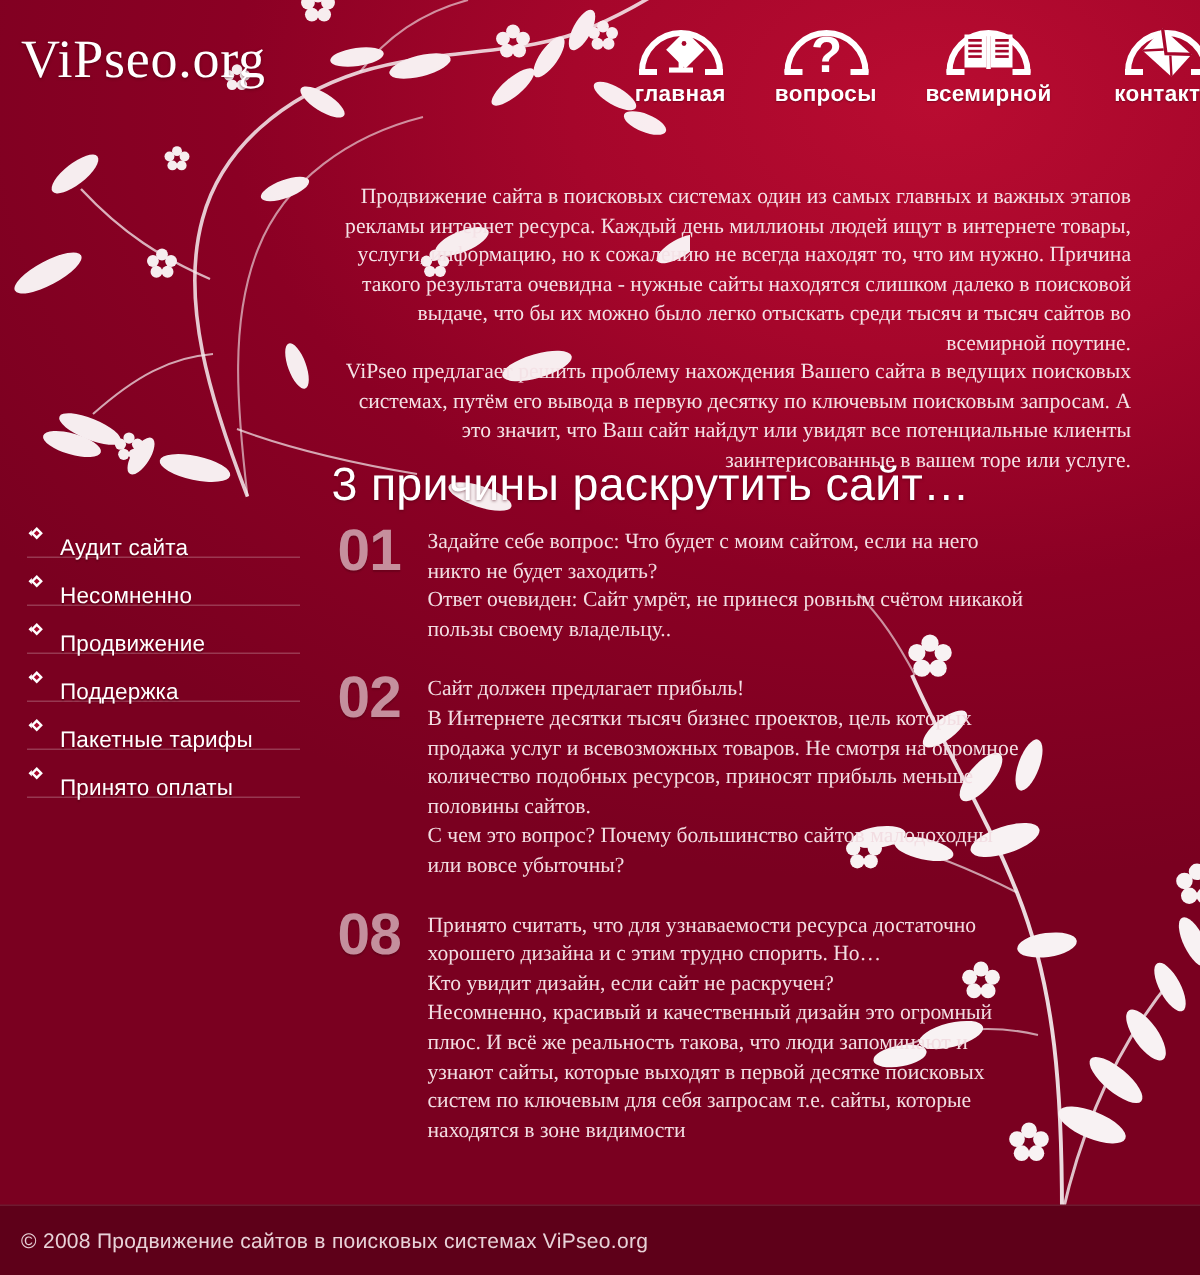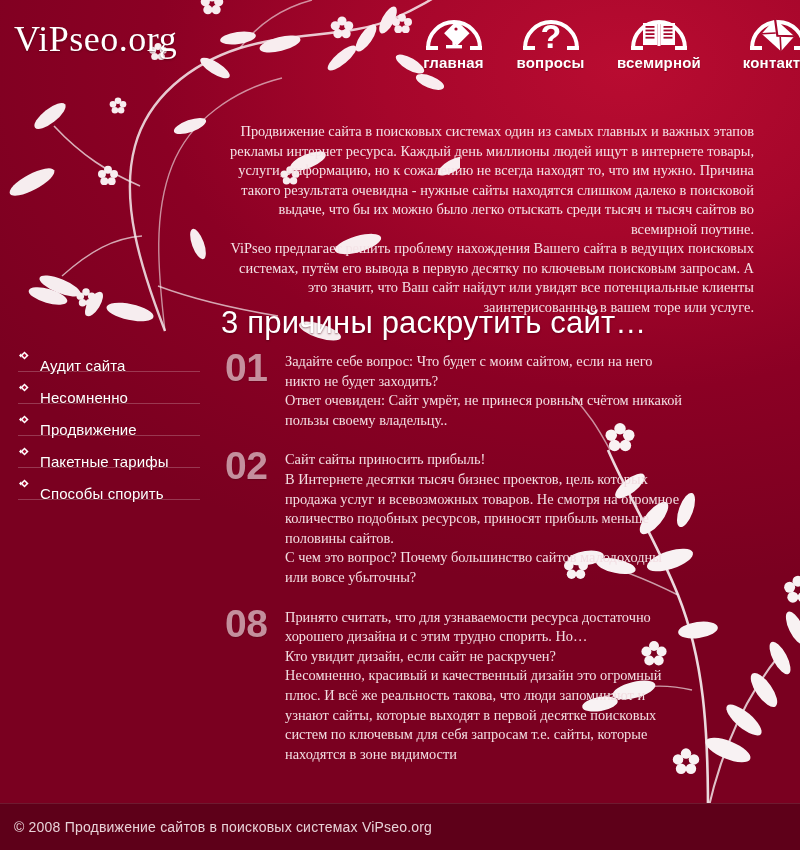--- a/index.html
+++ b/index.html
@@ -491,59 +491,69 @@
       <span class="side-bullet">
         <svg width="13" height="13" viewBox="0 0 13 13" aria-hidden="true">
           <path d="M1 6.5 L3.2 4.3 L3.2 8.7 Z" fill="#ffffff"></path>
           <path d="M6.5 2.4 L10.6 6.5 L6.5 10.6 L2.4 6.5 Z" fill="#ffffff"></path>
           <path d="M6.5 4.6 L8.4 6.5 L6.5 8.4 L4.6 6.5 Z" fill="#a6062b"></path>
         </svg>
       </span>
       <span class="side-label">Продвижение</span>
     </a>
 
+    <a class="side-item">
+      <span class="side-bullet">
+        <svg width="13" height="13" viewBox="0 0 13 13" aria-hidden="true">
+          <path d="M1 6.5 L3.2 4.3 L3.2 8.7 Z" fill="#ffffff"></path>
+          <path d="M6.5 2.4 L10.6 6.5 L6.5 10.6 L2.4 6.5 Z" fill="#ffffff"></path>
+          <path d="M6.5 4.6 L8.4 6.5 L6.5 8.4 L4.6 6.5 Z" fill="#a6062b"></path>
+        </svg>
+      </span>
+      <span class="side-label">Поддержка</span>
+    </a>
 
     <a class="side-item">
       <span class="side-bullet">
         <svg width="13" height="13" viewBox="0 0 13 13" aria-hidden="true">
           <path d="M1 6.5 L3.2 4.3 L3.2 8.7 Z" fill="#ffffff"></path>
           <path d="M6.5 2.4 L10.6 6.5 L6.5 10.6 L2.4 6.5 Z" fill="#ffffff"></path>
           <path d="M6.5 4.6 L8.4 6.5 L6.5 8.4 L4.6 6.5 Z" fill="#a6062b"></path>
         </svg>
       </span>
       <span class="side-label">Пакетные тарифы</span>
     </a>
 
     <a class="side-item">
       <span class="side-bullet">
         <svg width="13" height="13" viewBox="0 0 13 13" aria-hidden="true">
           <path d="M1 6.5 L3.2 4.3 L3.2 8.7 Z" fill="#ffffff"></path>
           <path d="M6.5 2.4 L10.6 6.5 L6.5 10.6 L2.4 6.5 Z" fill="#ffffff"></path>
           <path d="M6.5 4.6 L8.4 6.5 L6.5 8.4 L4.6 6.5 Z" fill="#a6062b"></path>
         </svg>
       </span>
-      <span class="side-label">Способы спорить</span>
+      <span class="side-label">Принято оплаты</span>
     </a>
 
   </div>
 
   <div class="reasons">
 
     <div class="reason">
       <div class="reason-num">01</div>
       <div class="reason-body">
         <p>Задайте себе вопрос: Что будет с моим сайтом, если на него никто не будет заходить?</p>
         <p>Ответ очевиден: Сайт умрёт, не принеся ровным счётом никакой пользы своему владельцу..</p>
       </div>
     </div>
 
     <div class="reason">
       <div class="reason-num">02</div>
       <div class="reason-body">
-        <p>Сайт сайты приносить прибыль!</p>
+        <p>Сайт должен предлагает прибыль!</p>
         <p>В Интернете десятки тысяч бизнес проектов, цель которых продажа услуг и всевозможных товаров. Не смотря на огромное количество подобных ресурсов, приносят прибыль меньше половины сайтов.</p>
         <p>С чем это вопрос? Почему большинство сайтов малодоходны или вовсе убыточны?</p>
       </div>
     </div>
 
     <div class="reason">
       <div class="reason-num">08</div>
       <div class="reason-body">
         <p>Принято считать, что для узнаваемости ресурса достаточно хорошего дизайна и с этим трудно спорить. Но…</p>
         <p>Кто увидит дизайн, если сайт не раскручен?</p>

